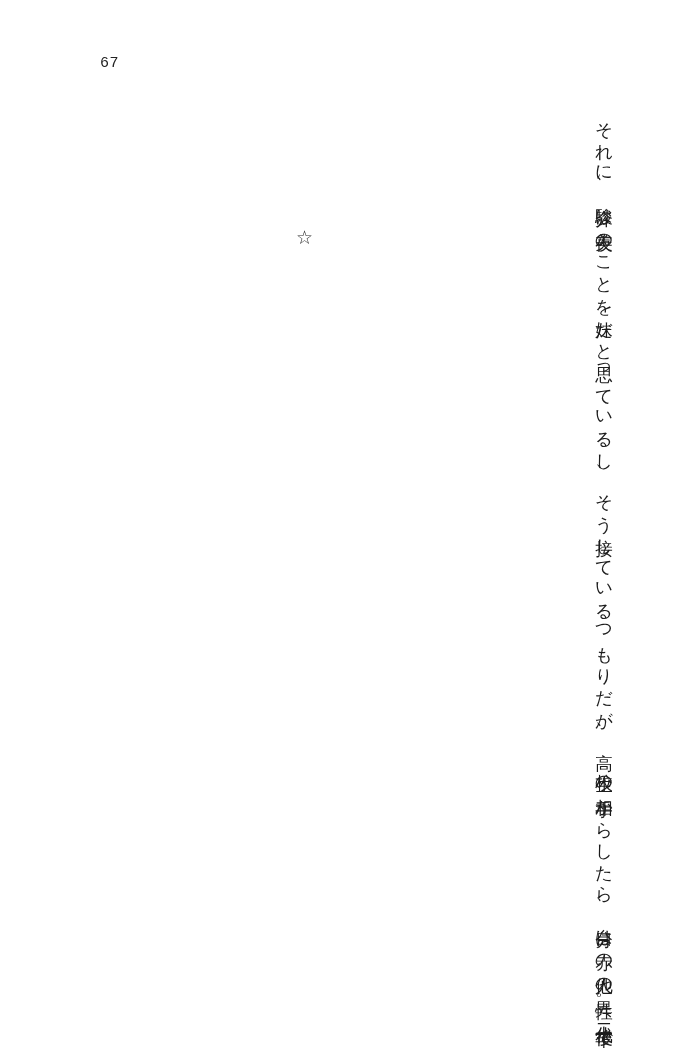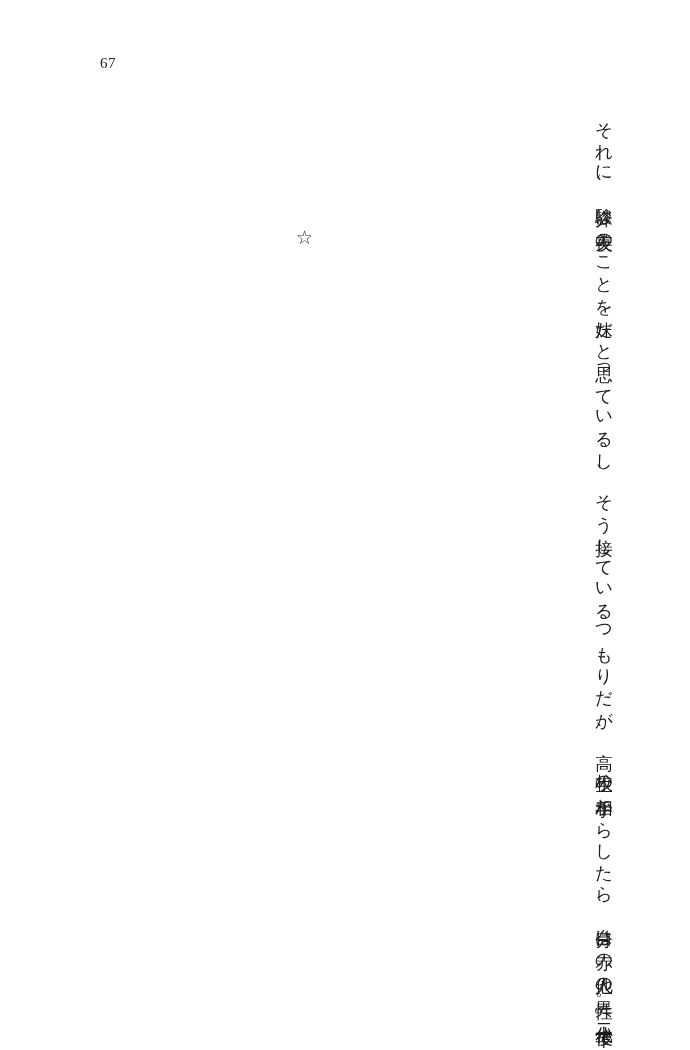--- a/index.html
+++ b/index.html
@@ -23,21 +23,21 @@
   }
 
   
   .page-number {
     position: absolute;
     top: 55px;
     left: 100px;
     font-size: 15px;
     letter-spacing: 0.5px;
     color: #222;
-    font-family: Liberation Serif, serif;
+    font-family: Liberation Mono, monospace;
   }
 
   
   .text-block {
     position: absolute;
     top: 110px;
     right: 78px;
     width: 560px;
     height: 800px;
     display: flex;

